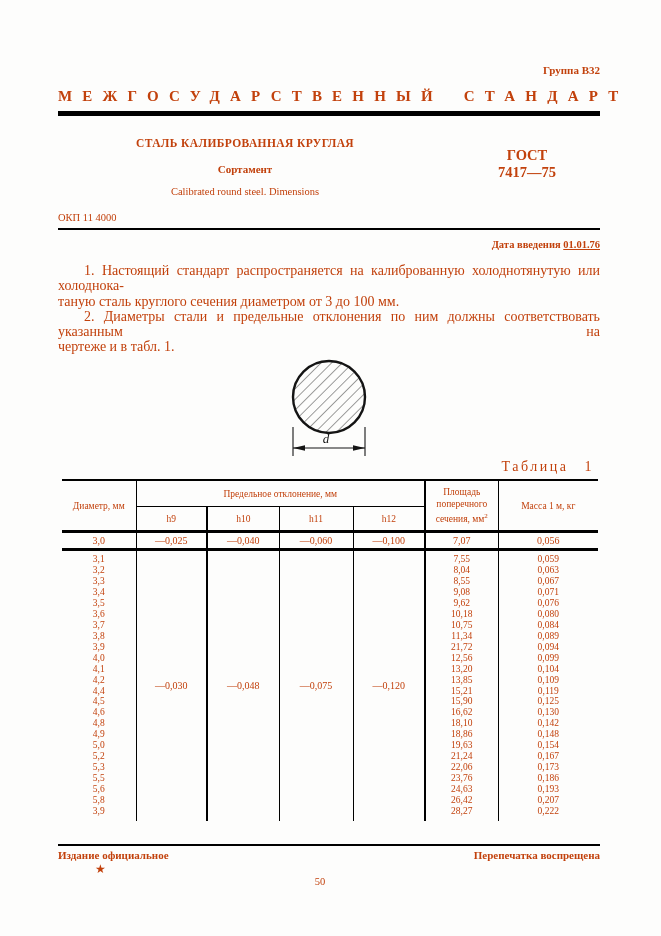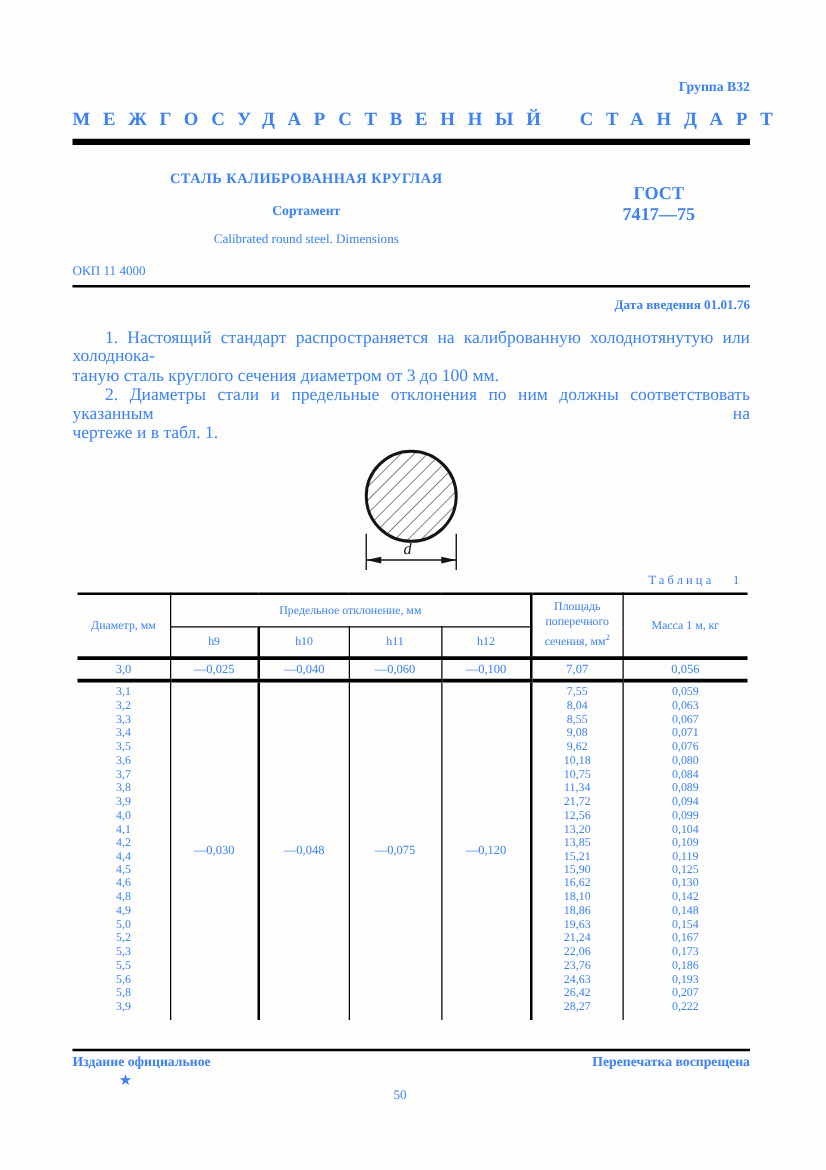--- a/index.html
+++ b/index.html
@@ -1,19 +1,19 @@
 <!DOCTYPE html>
 <html><head>
 <meta charset="utf-8">
 <style>
   * { margin:0; padding:0; box-sizing:border-box; }
   html,body { background:#888; }
   .page {
     width:661px; height:936px; background:#fdfdfc; margin:0 auto;
-    font-family:"Liberation Serif", serif; color:#3b82f6; position:relative;
+    font-family:"Liberation Serif", serif; color:#c2410c; position:relative;
     overflow:hidden;
   }
   .content { padding:0 61px 0 58px; }
 
   .group-label { text-align:right; padding-top:64px; font-weight:bold; font-size:11px; }
 
   .standard-type {
     margin-top:12px; font-weight:bold; font-size:15px;
     letter-spacing:10.2px; word-spacing:7px; white-space:nowrap;
   }
@@ -24,29 +24,29 @@
   .doc-title { font-weight:bold; font-size:11.5px; letter-spacing:0.4px; }
   .doc-subtitle { font-weight:bold; font-size:11px; margin-top:14px; }
   .doc-title-en { font-size:10.5px; margin-top:11px; }
   .gost-block { margin-left:auto; margin-right:8px; width:130px; text-align:center;
     font-weight:bold; font-size:14.5px; line-height:17px; margin-top:10px; }
 
   .okp { font-size:10.5px; margin-top:15px; }
   .rule-medium { height:2.5px; background:#000; margin-top:5px; }
 
   .date-line { text-align:right; font-weight:bold; font-size:10.5px; margin-top:9px; }
-  .date-value { }
+  .date-value { text-decoration:underline; }
 
   .paras { margin-top:13px; font-size:14px; line-height:15.3px; }
   .para-line { text-align:left; }
   .para-line.first { text-indent:26px; text-align:justify; text-align-last:justify; }
 
   .figure-wrap { text-align:center; margin-top:0px; height:104px; }
 
-  .tablica-label { text-align:right; font-size:10px; letter-spacing:2.5px;
+  .tablica-label { text-align:right; font-size:14px; letter-spacing:2.5px;
     word-spacing:10px; margin-top:0px; padding-right:6px; }
 
   table.gost-table {
     border-collapse:collapse; table-layout:fixed; width:536px; margin-left:4px;
     margin-top:4px; border-top:2.5px solid #000;
   }
   .gost-table td { text-align:center; padding:0; }
   .gost-table thead td { font-size:9.5px; line-height:12px; vertical-align:middle; }
   .th-dev { border-bottom:1.5px solid #000; height:27px; }
   .hr2 td { height:25px; }

